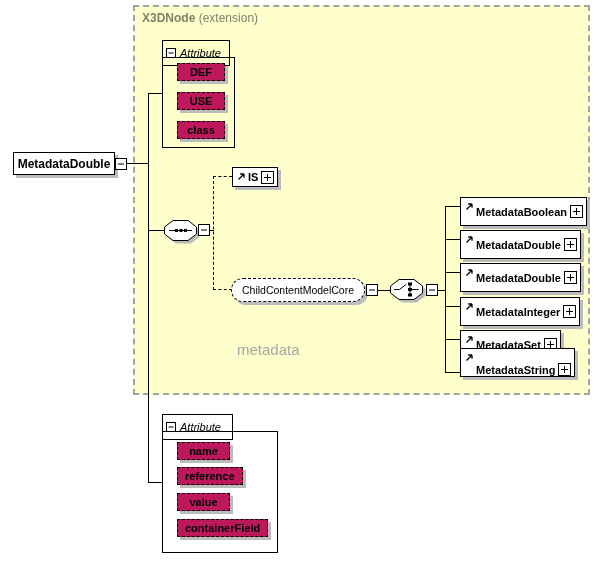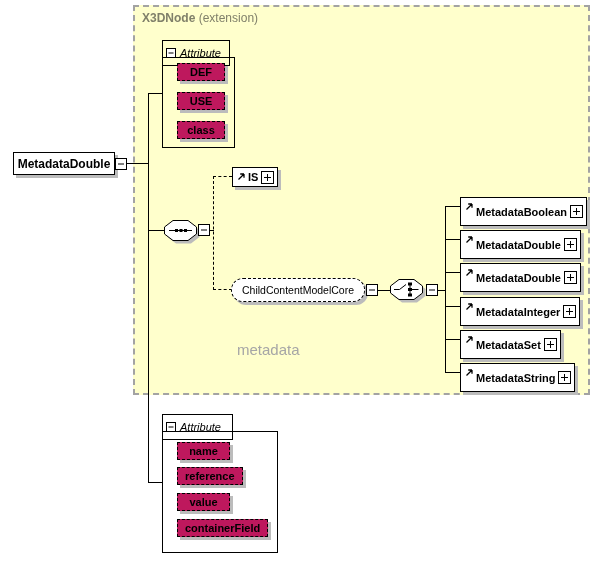--- a/index.html
+++ b/index.html
@@ -207,21 +207,21 @@
     <svg class="arrow" width="9" height="9" viewBox="0 0 9 9">
         <path d="M1.5 7.5 L7 2 M7 2 H3.2 M7 2 V5.8" stroke="#000" stroke-width="1.3" fill="none"></path>
       </svg>
     <span>MetadataSet</span>
     <svg class="expand" width="13" height="13" viewBox="0 0 13 13">
         <rect x="0.5" y="0.5" width="12" height="12" fill="#fff" stroke="#000"></rect>
         <line x1="3" y1="6.5" x2="10" y2="6.5" stroke="#000"></line>
         <line x1="6.5" y1="3" x2="6.5" y2="10" stroke="#000"></line>
       </svg>
   </div>
-  <div class="el" style="left:460px;top:363px;">
+  <div class="el" style="left:460px;top:348px;align-items:flex-end;">
     <svg class="arrow" width="9" height="9" viewBox="0 0 9 9">
         <path d="M1.5 7.5 L7 2 M7 2 H3.2 M7 2 V5.8" stroke="#000" stroke-width="1.3" fill="none"></path>
       </svg>
     <span>MetadataString</span>
     <svg class="expand" width="13" height="13" viewBox="0 0 13 13">
         <rect x="0.5" y="0.5" width="12" height="12" fill="#fff" stroke="#000"></rect>
         <line x1="3" y1="6.5" x2="10" y2="6.5" stroke="#000"></line>
         <line x1="6.5" y1="3" x2="6.5" y2="10" stroke="#000"></line>
       </svg>
   </div>

